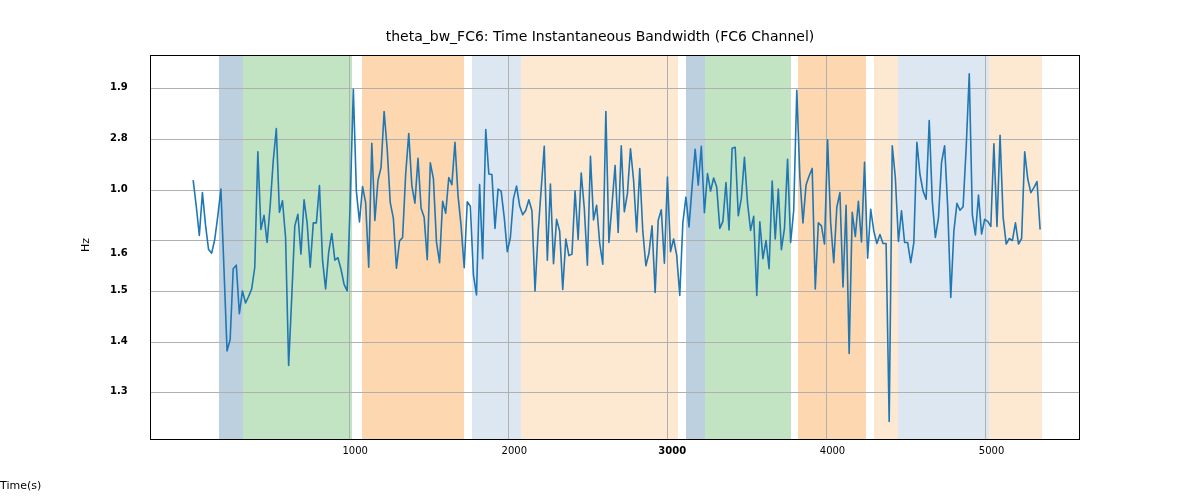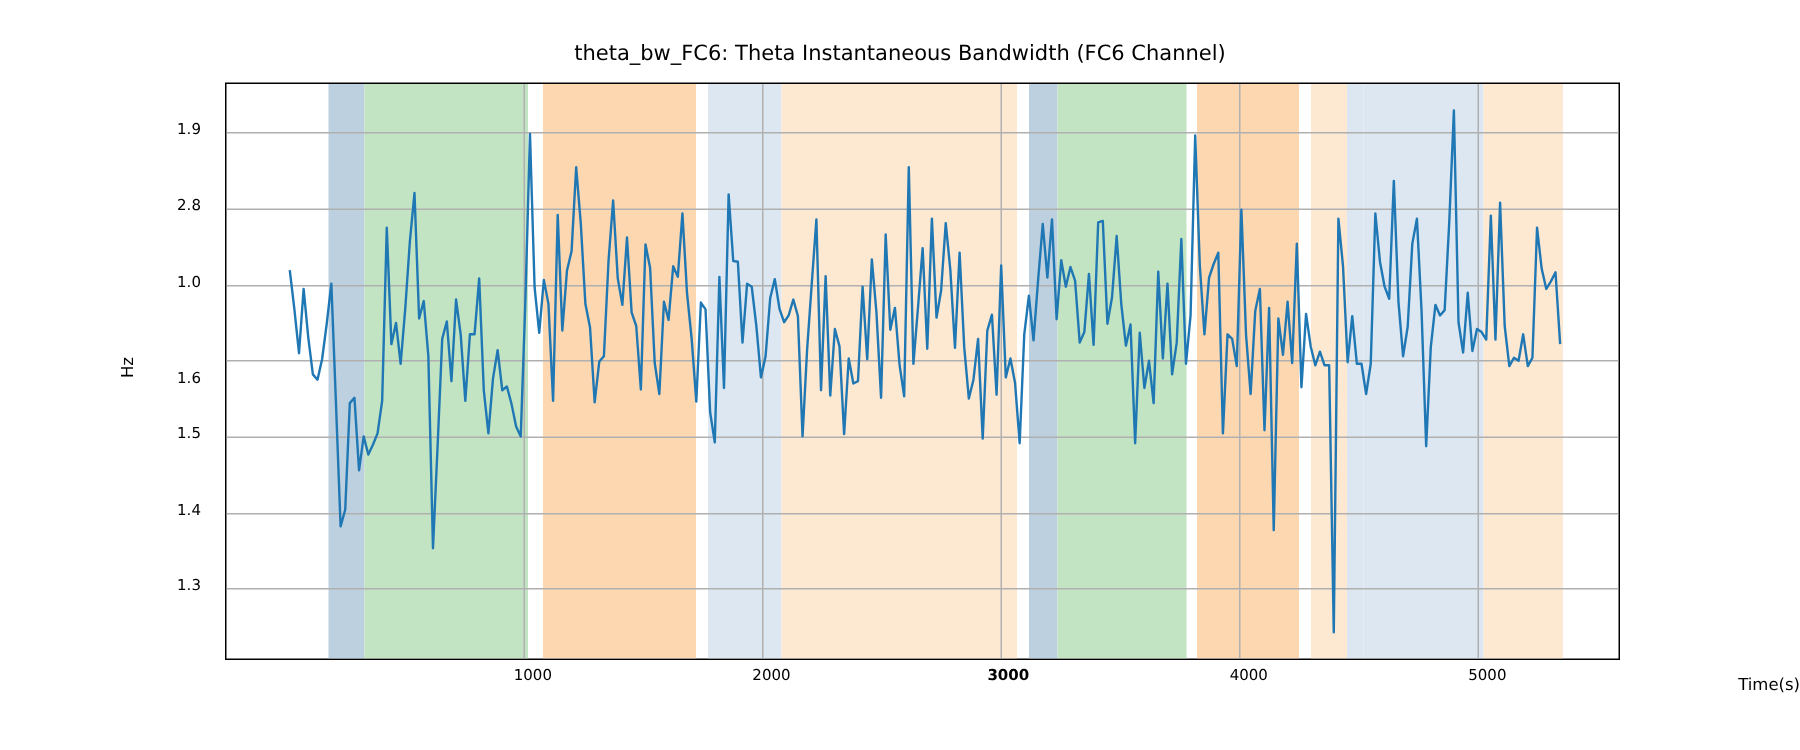--- a/index.html
+++ b/index.html
@@ -59,29 +59,30 @@
     position: absolute;
     top: 445px;
     width: 40px;
     text-align: right;
     font-size: 10px;
   }
   .tick-y {
     position: absolute;
     left: 110px;
     width: 32px;
-    text-align: center;
+    text-align: left;
     font-size: 10px;
+    font-weight: bold;
   }
   .xlabel {
     position: absolute;
-    top: 450px;
+    top: 479px;
     left: 0;
     width: 1200px;
-    text-align: right;
+    text-align: left;
     font-size: 11px;
   }
   .ylabel {
     position: absolute;
     left: 85px;
     top: 245px;
     transform: translate(-50%, -50%) rotate(-90deg);
     font-size: 11px;
     white-space: nowrap;
   }
@@ -92,21 +93,21 @@
     width: 100%;
     height: 100%;
     overflow: visible;
   }
 </style>
 </head>
 <body>
 
 <div class="figure">
 
-  <div class="title">theta_bw_FC6: Theta Instantaneous Bandwidth (FC6 Channel)</div>
+  <div class="title">theta_bw_FC6: Time Instantaneous Bandwidth (FC6 Channel)</div>
 
   <div class="ylabel">Hz</div>
 
   <div class="axes" id="axes">
 
     <div class="band" style="left: 67.5013px; width: 24.9769px; background: rgb(189, 208, 223);"></div>
       <div class="band" style="left: 92.4782px; width: 108.88px; background: rgb(194, 228, 194);"></div>
       <div class="band" style="left: 210.617px; width: 102.262px; background: rgb(252, 215, 176);"></div>
       <div class="band" style="left: 321.248px; width: 48.522px; background: rgb(221, 231, 241);"></div>
       <div class="band" style="left: 369.77px; width: 49.1902px; background: rgb(253, 232, 210);"></div>

